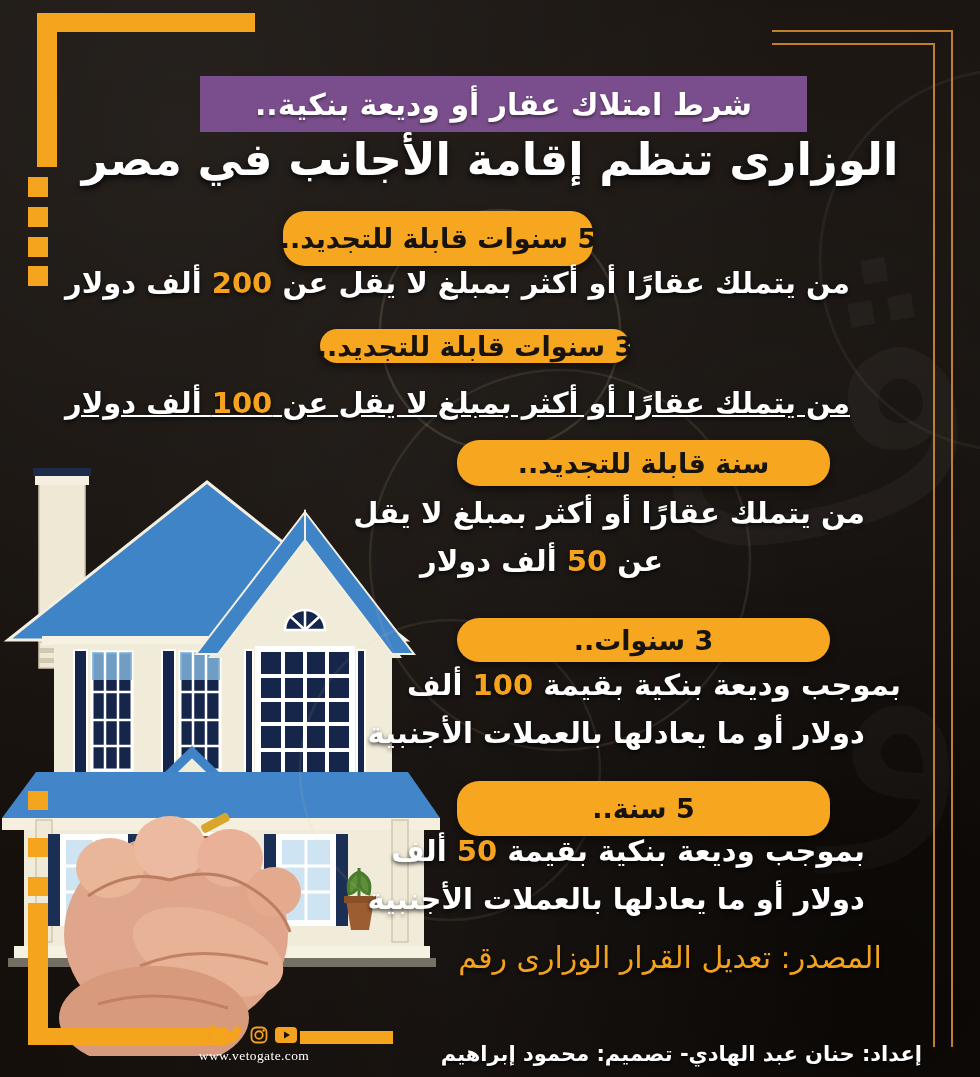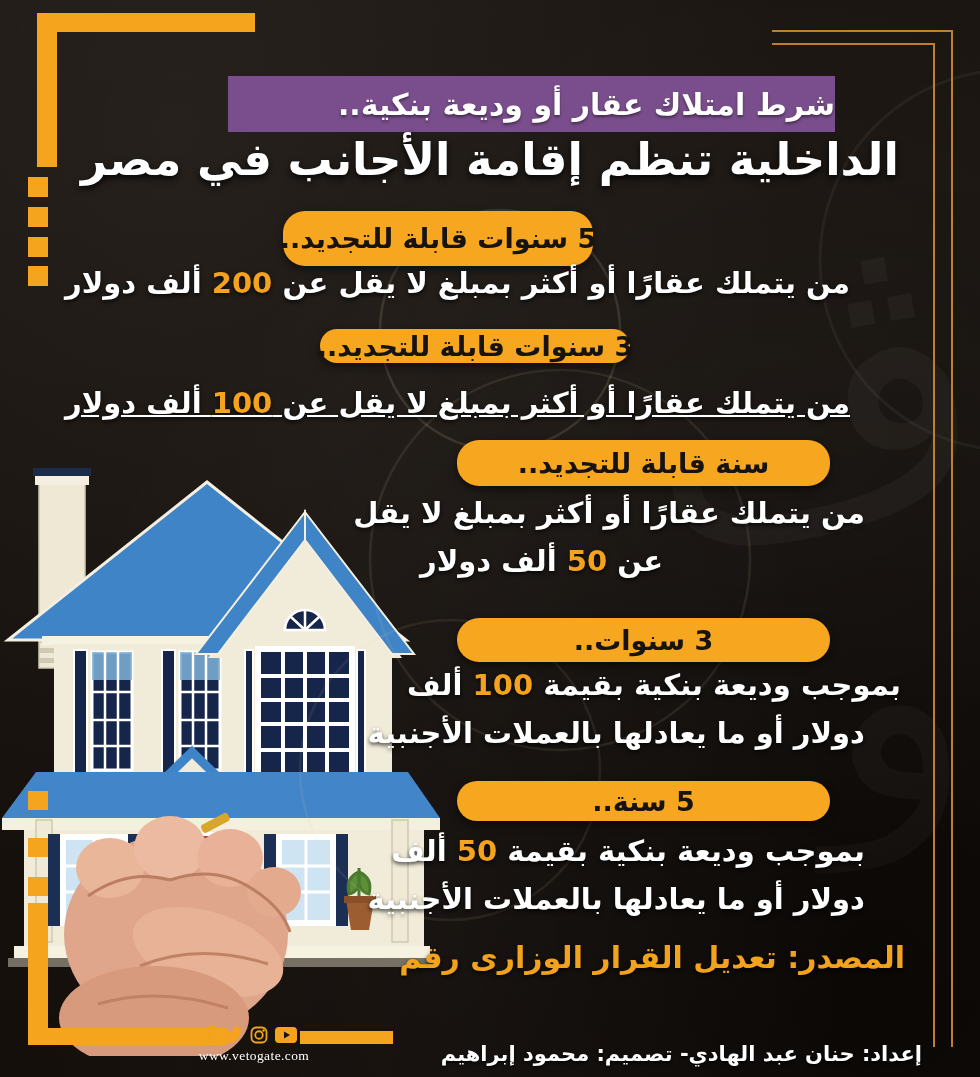--- a/index.html
+++ b/index.html
@@ -22,24 +22,23 @@
     position:absolute;left:215px;top:10px;width:100px;height:49px;
     background:#f7a81f;border:2px solid #23201c;border-radius:13px;
     display:flex;align-items:center;justify-content:center;
     color:#181512;font-weight:700;font-size:30px;direction:rtl;
     box-shadow:0 3px 6px rgba(0,0,0,.5);
   }
   .logo .handmark{position:absolute;left:44px;top:7px;}
   
   .kicker{
     position:absolute;left:200px;top:76px;width:607px;height:56px;
-    background:#7a4e8c;display:flex;align-items:center;
+    background:#7a4e8c;display:flex;align-items:center;justify-content:center;
     color:#fff;font-size:30px;font-weight:700;direction:rtl;
     text-shadow:0 2px 3px rgba(0,0,0,.45);
-    margin-left:28px;
   }
   .title{
     position:absolute;left:30px;top:133px;width:920px;height:60px;
     color:#fff;font-size:45px;font-weight:700;text-align:center;direction:rtl;
     text-shadow:0 3px 6px rgba(0,0,0,.85);white-space:nowrap;
   }
   
   .pill{
     position:absolute;background:#f7a71f;border-radius:22px;
     display:flex;align-items:center;justify-content:center;
@@ -49,31 +48,31 @@
   .bodyline{
     position:absolute;color:#fff;font-size:29px;font-weight:700;
     text-align:left;direction:rtl;white-space:nowrap;
     text-shadow:0 2px 4px rgba(0,0,0,.75);
   }
   .bodyline .num{color:#f5a31e;}
   .pill1{left:283px;top:211px;width:310px;height:55px;}
   .pill2{left:283px;top:329px;width:310px;height:34px;margin-left:37px;}
   .pill3{left:457px;top:440px;width:373px;height:46px;}
   .pill4{left:457px;top:618px;width:373px;height:44px;}
-  .pill5{left:457px;top:781px;width:373px;height:40px;}
+  .pill5{left:457px;top:781px;width:373px;height:55px;}
   .wide{left:65px;width:850px;}
   .narrow{left:420px;width:445px;}
   .b1{top:266px;} .b2{top:386px;text-decoration:underline;}
   .b3a{top:496px;} .b3b{top:544px;}
   .b4a{top:668px;margin-left:36px;} .b4b{top:716px;}
   .b5a{top:834px;} .b5b{top:882px;}
   
   .source{
     position:absolute;left:435px;width:470px;text-align:center;direction:rtl;
-    color:#f2a21c;font-size:30px;font-weight:700;white-space:nowrap;
+    color:#f2a21c;font-size:30px;font-weight:400;white-space:nowrap;
     text-shadow:0 2px 4px rgba(0,0,0,.7);
   }
   .src1{top:940px;} .src2{top:986px;}
   
   .credits{
     position:absolute;right:58px;top:1024px;color:#fff;font-size:21px;
     font-weight:700;direction:rtl;white-space:nowrap;
     text-shadow:0 2px 3px rgba(0,0,0,.7);
     margin-top:18px;
   }
@@ -210,21 +209,21 @@
   <div class="thin" style="left:772px;top:30px;width:181px;height:2px;"></div>
   <div class="thin" style="left:951px;top:30px;width:2px;height:1017px;"></div>
   <div class="thin" style="left:772px;top:43px;width:163px;height:2px;"></div>
   <div class="thin" style="left:933px;top:43px;width:2px;height:1004px;"></div>
 
 
   <div class="kicker">
     <span>شرط امتلاك عقار أو وديعة بنكية..</span>
   </div>
 
-  <div class="title">الداخلية تنظم إقامة الأجانب في مصر</div>
+  <div class="title">الوزارى تنظم إقامة الأجانب في مصر</div>
 
   <div class="pill pill1">
     <span>5 سنوات قابلة للتجديد..</span>
   </div>
   <div class="bodyline wide b1"><span>من يتملك عقارًا أو أكثر بمبلغ لا يقل عن </span><span class="num">200</span><span> ألف دولار</span></div>
 
   <div class="pill pill2">
     <span>3 سنوات قابلة للتجديد..</span>
   </div>
   <div class="bodyline wide b2"><span>من يتملك عقارًا أو أكثر بمبلغ لا يقل عن </span><span class="num">100</span><span> ألف دولار</span></div>

